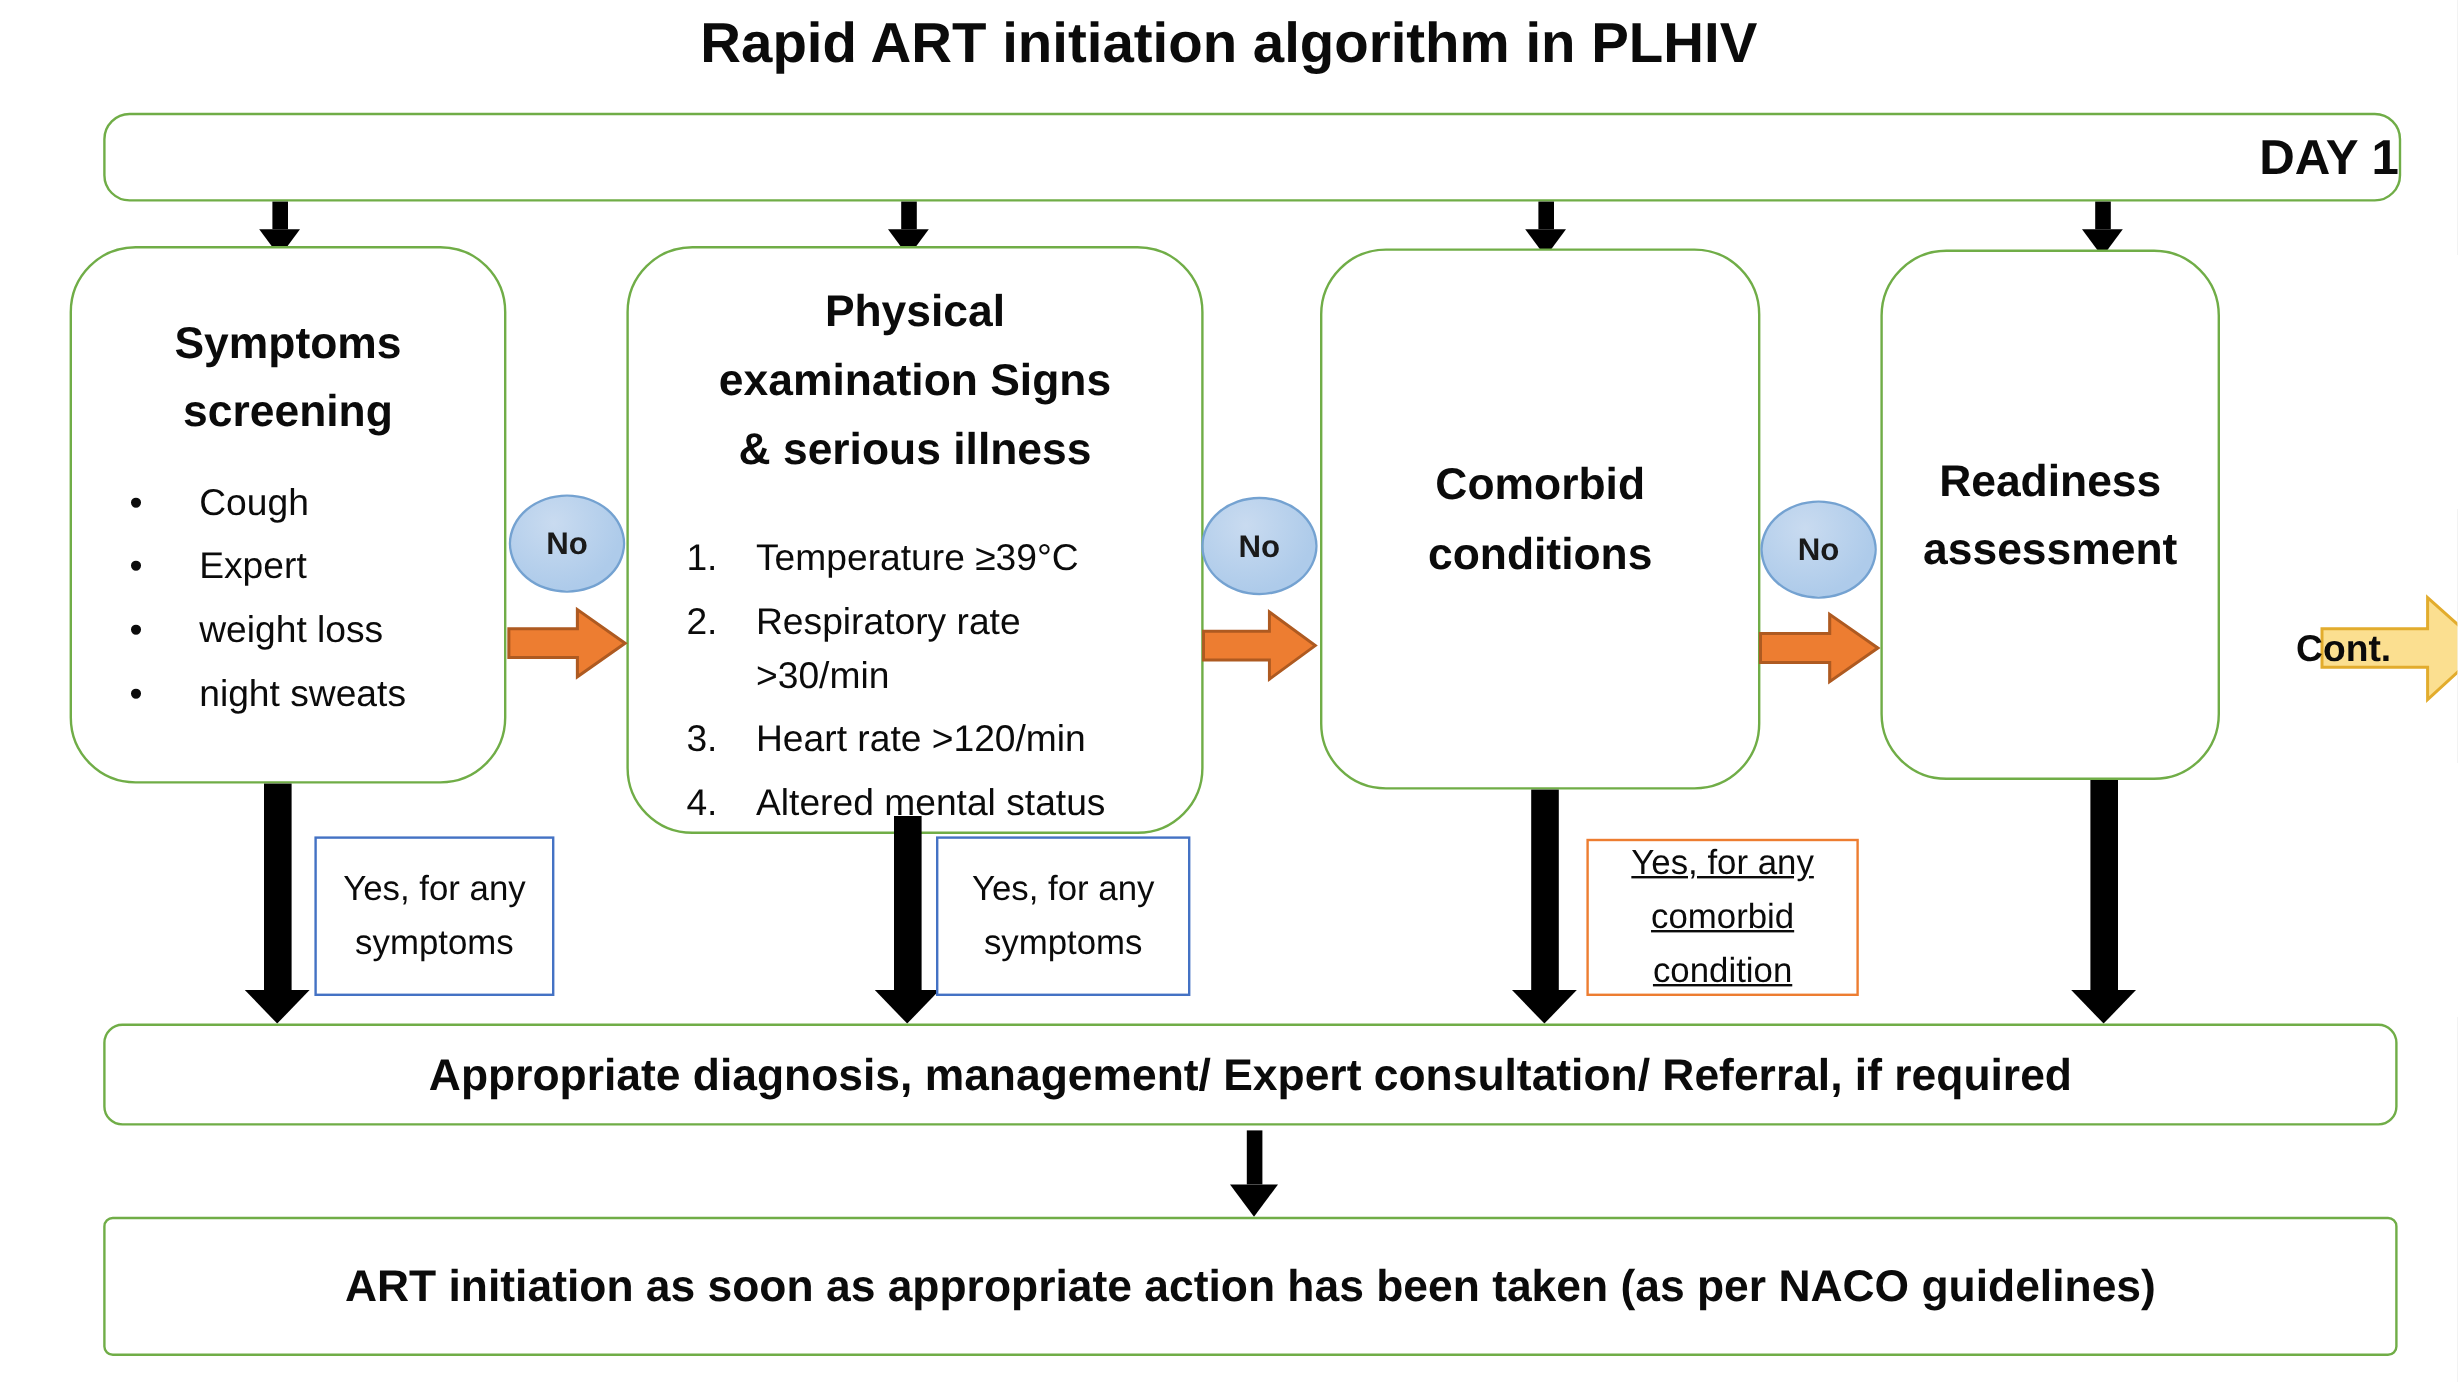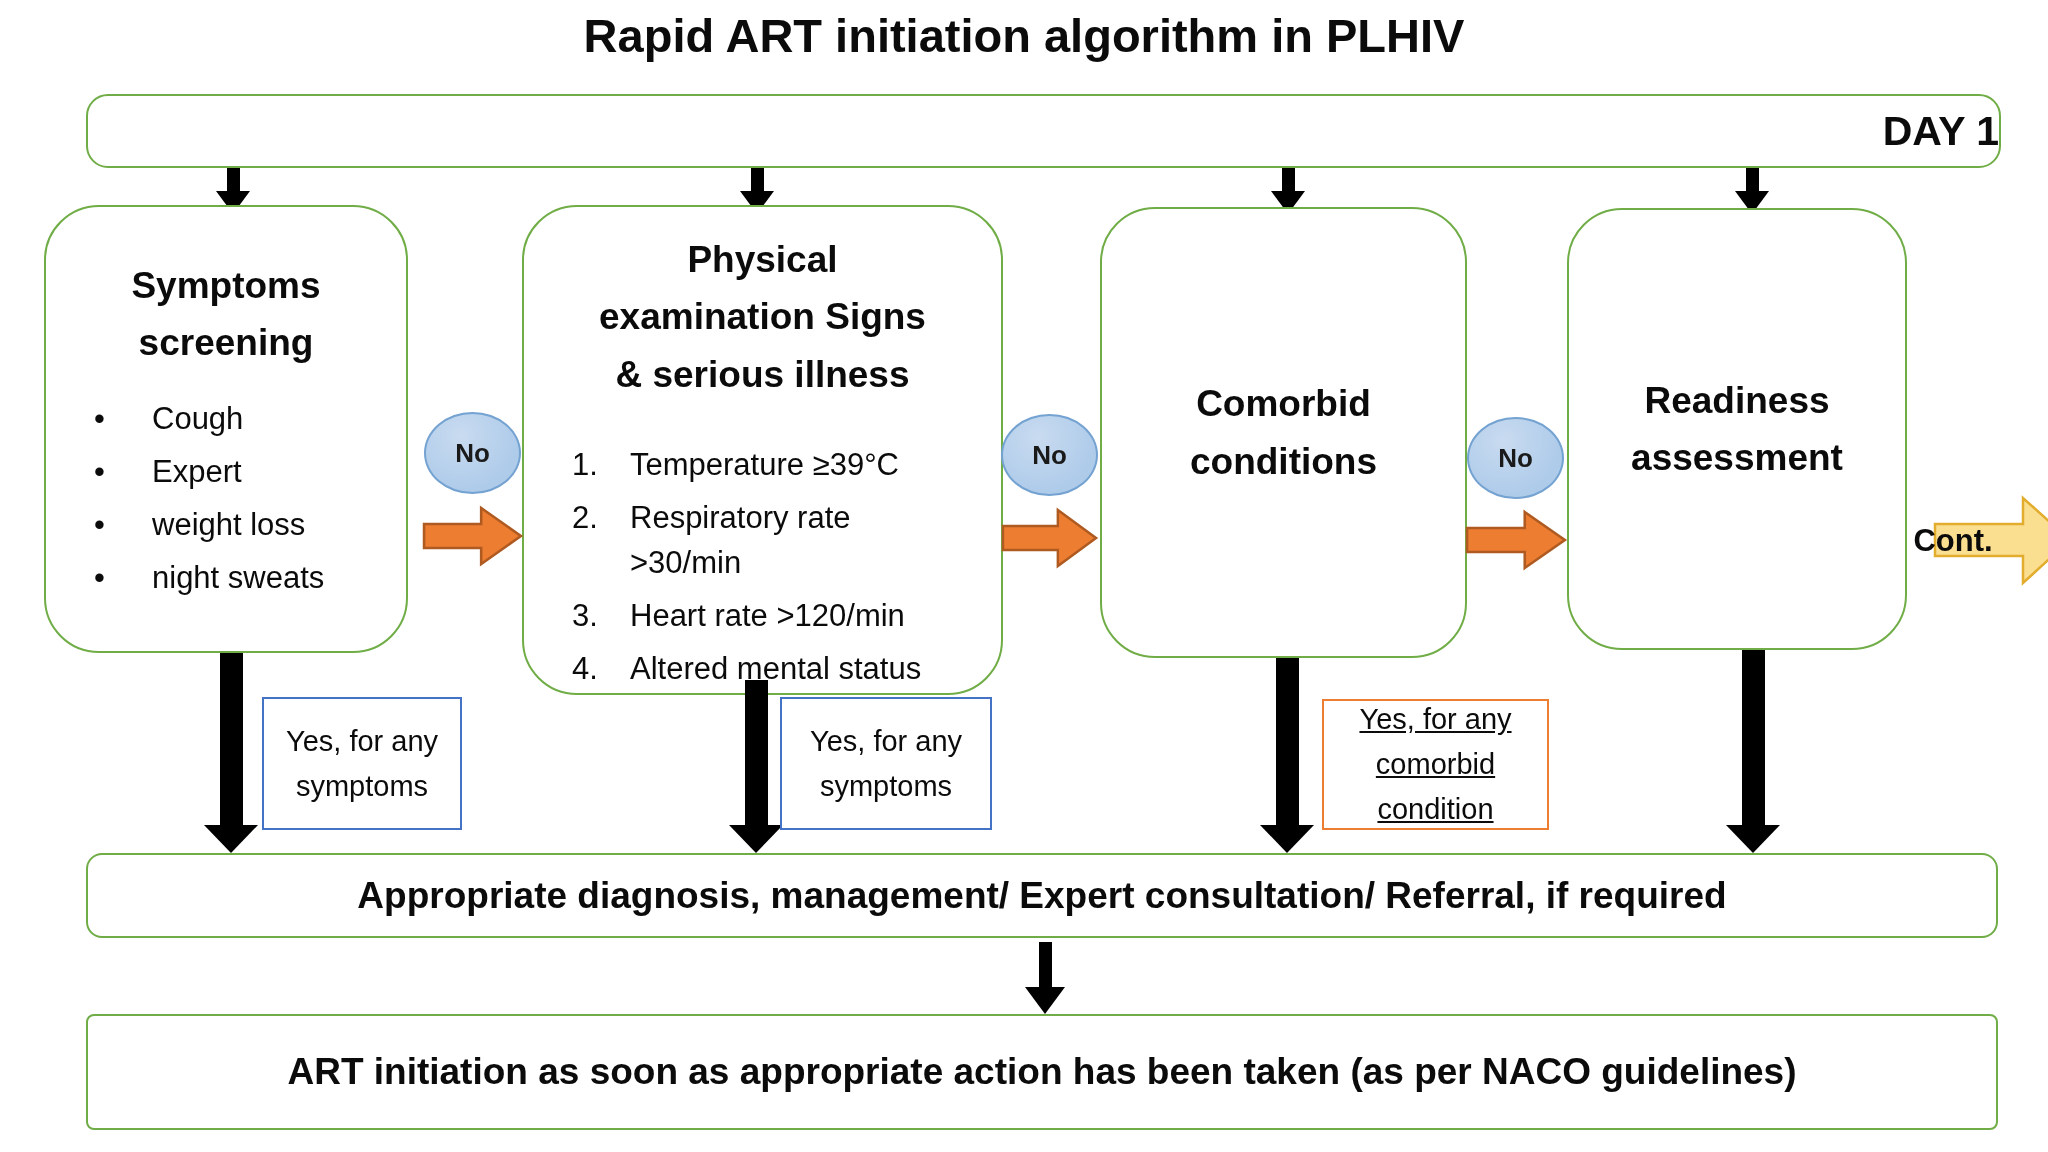--- a/index.html
+++ b/index.html
@@ -40,28 +40,28 @@
     background:#fff;display:flex;flex-direction:column;align-items:center;justify-content:center;
     padding:18px 20px;
   }
   .node-heading{
     font-size:37px;font-weight:bold;text-align:center;line-height:1.55;white-space:pre-line;
   }
   .node-list{display:flex;flex-direction:column;gap:8px;align-self:flex-start;}
   .list-row{display:flex;font-size:31px;line-height:1.45;}
   .list-row .marker{flex:0 0 58px;}
   .list-row .item-text{flex:1;}
-  .n1{left:44px;top:205px;width:364px;height:448px;}
+  .n1{left:58px;top:205px;width:364px;height:448px;}
   .n1 .node-list{margin-top:26px;padding-left:28px;}
   .n2{left:522px;top:205px;width:481px;height:490px;justify-content:flex-start;}
   .n2 .node-heading{margin-top:6px;}
   .n2 .node-list{margin-top:40px;padding-left:28px;}
   .n2 .item-text{max-width:335px;}
   .n3{left:1100px;top:207px;width:367px;height:451px;}
-  .n4{left:1567px;top:208px;width:340px;height:442px;}
+  .n4{left:1567px;top:208px;width:283px;height:442px;}
   
   .varrow{position:absolute;display:flex;flex-direction:column;align-items:center;}
   .varrow .shaft{flex:1;background:var(--arrow_black);}
   .varrow .head{width:0;height:0;}
   .varrow.small{width:36px;height:46px;}
   .varrow.small .shaft{width:13px;}
   .varrow.small .head{border-left:17px solid transparent;border-right:17px solid transparent;border-top:23px solid var(--arrow_black);}
   .varrow.big{width:54px;}
   .varrow.big .shaft{width:23px;}
   .varrow.big .head{border-left:27px solid transparent;border-right:27px solid transparent;border-top:28px solid var(--arrow_black);}

